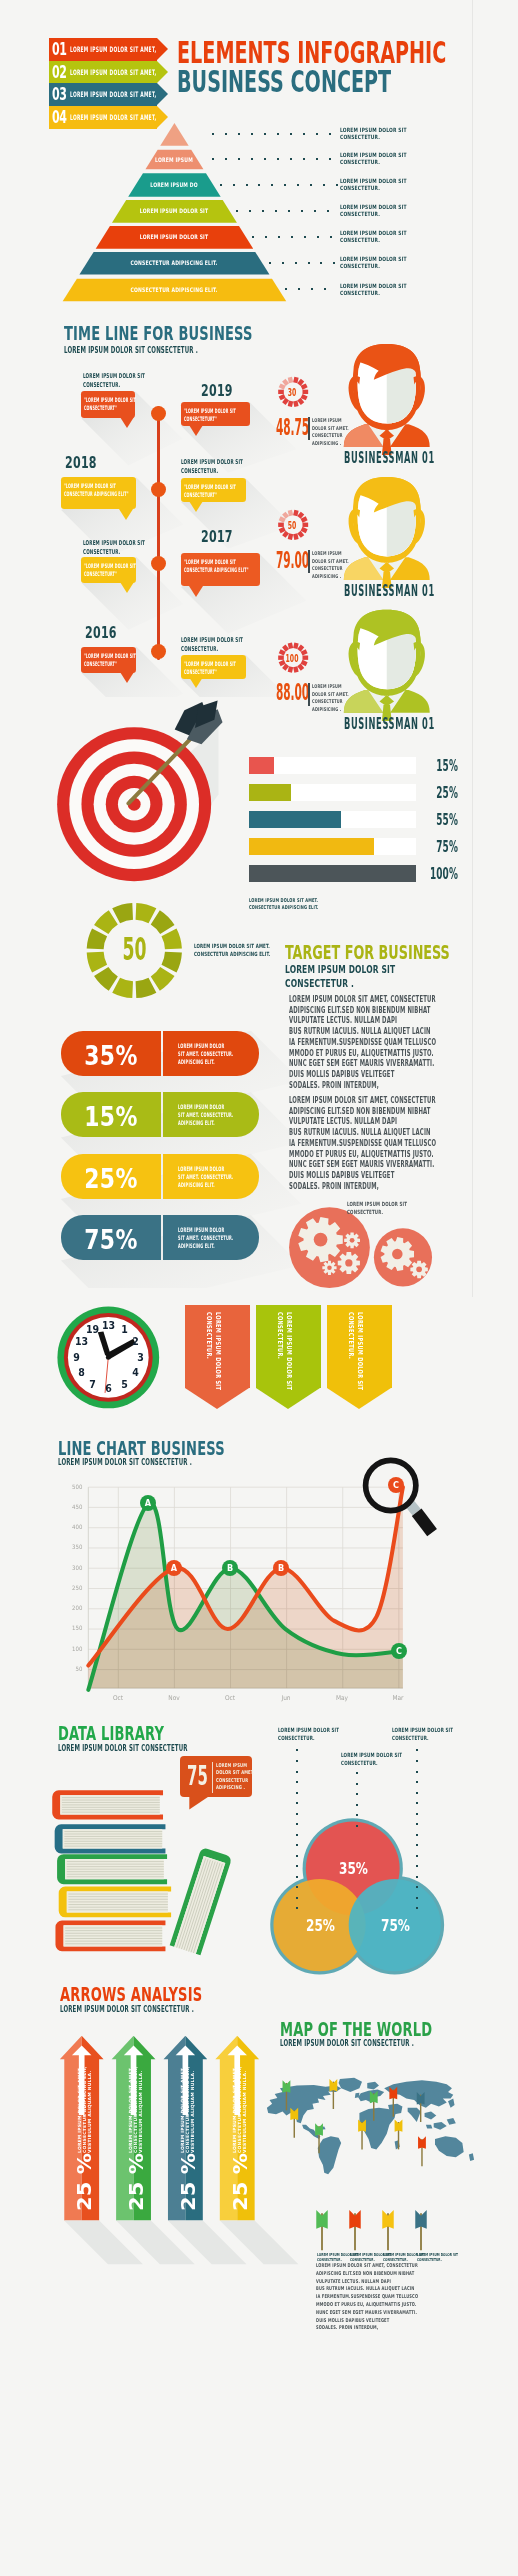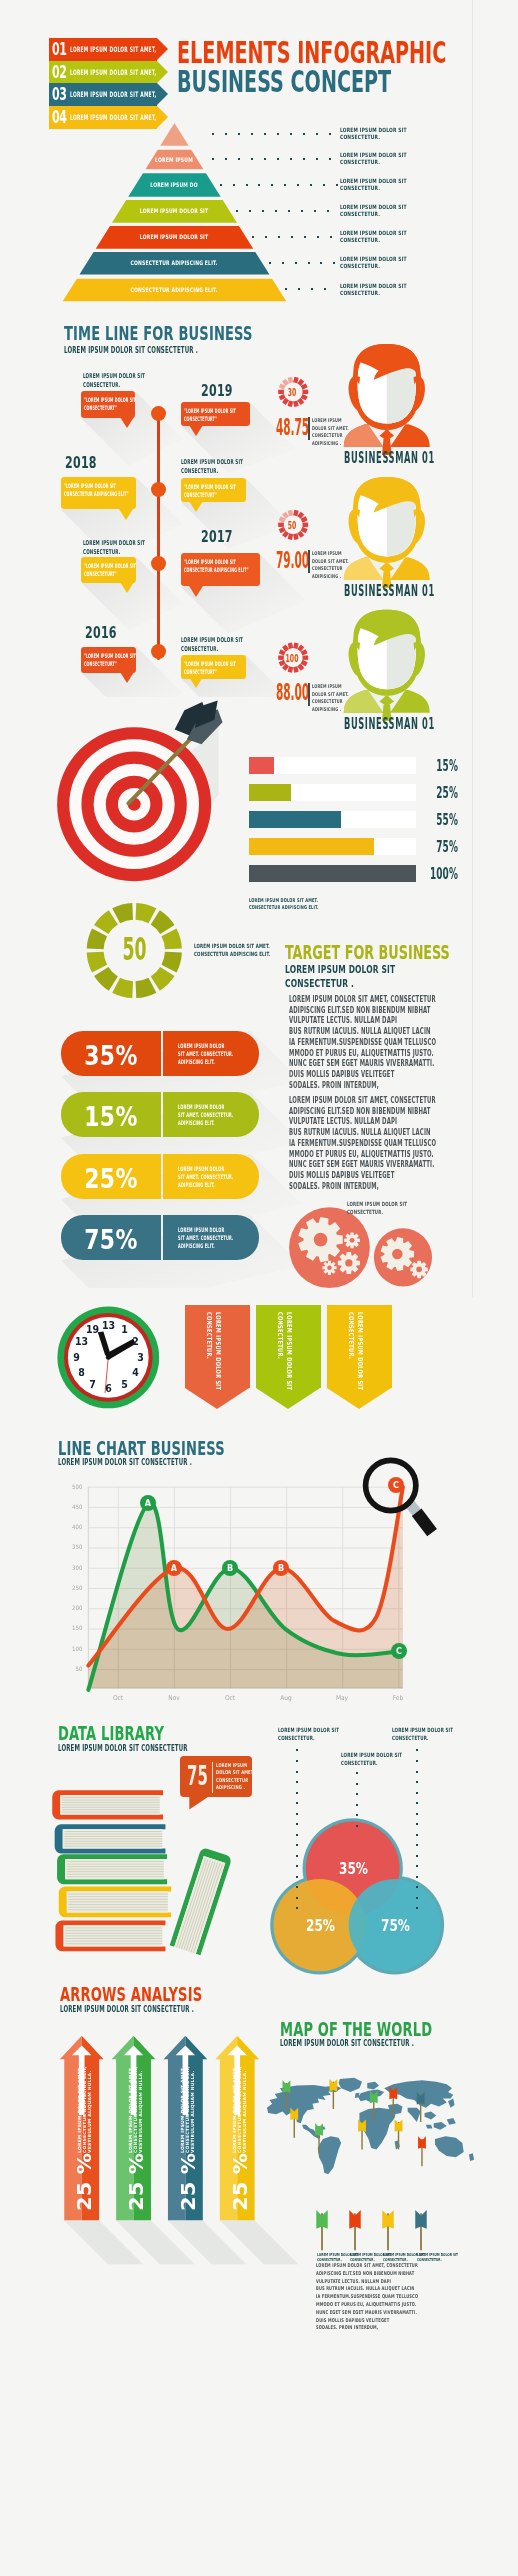--- a/index.html
+++ b/index.html
@@ -638,23 +638,23 @@
       <div class="lc-ytick" style="left:63px;top:1605px;">200</div>
       <div class="lc-ytick" style="left:63px;top:1585px;">250</div>
       <div class="lc-ytick" style="left:63px;top:1565px;">300</div>
       <div class="lc-ytick" style="left:63px;top:1544px;">350</div>
       <div class="lc-ytick" style="left:63px;top:1524px;">400</div>
       <div class="lc-ytick" style="left:63px;top:1504px;">450</div>
       <div class="lc-ytick" style="left:63px;top:1484px;">500</div>
       <div class="lc-xtick" style="left:102px;top:1695px;">Oct</div>
       <div class="lc-xtick" style="left:158px;top:1695px;">Nov</div>
       <div class="lc-xtick" style="left:214px;top:1695px;">Oct</div>
-      <div class="lc-xtick" style="left:270px;top:1695px;">Aug</div>
+      <div class="lc-xtick" style="left:270px;top:1695px;">Jun</div>
       <div class="lc-xtick" style="left:326px;top:1695px;">May</div>
-      <div class="lc-xtick" style="left:382px;top:1695px;">Feb</div>
+      <div class="lc-xtick" style="left:382px;top:1695px;">Mar</div>
       <div class="lc-mark" style="left:140px;top:1495px;background:#1f9e45;">A</div>
       <div class="lc-mark" style="left:166px;top:1560px;background:#ea4b1c;">A</div>
       <div class="lc-mark" style="left:222px;top:1560px;background:#1f9e45;">B</div>
       <div class="lc-mark" style="left:273px;top:1560px;background:#ea4b1c;">B</div>
       <div class="lc-mark" style="left:388px;top:1477px;background:#ea4b1c;">C</div>
       <div class="lc-mark" style="left:391px;top:1643px;background:#1f9e45;">C</div>
     </div>
 
 <div class="sechead" style="left:58px;top:1723px;color:#22a84a;">DATA LIBRARY</div>
 <div class="secsub" style="left:58px;top:1744px;">LOREM IPSUM DOLOR SIT CONSECTETUR</div>

